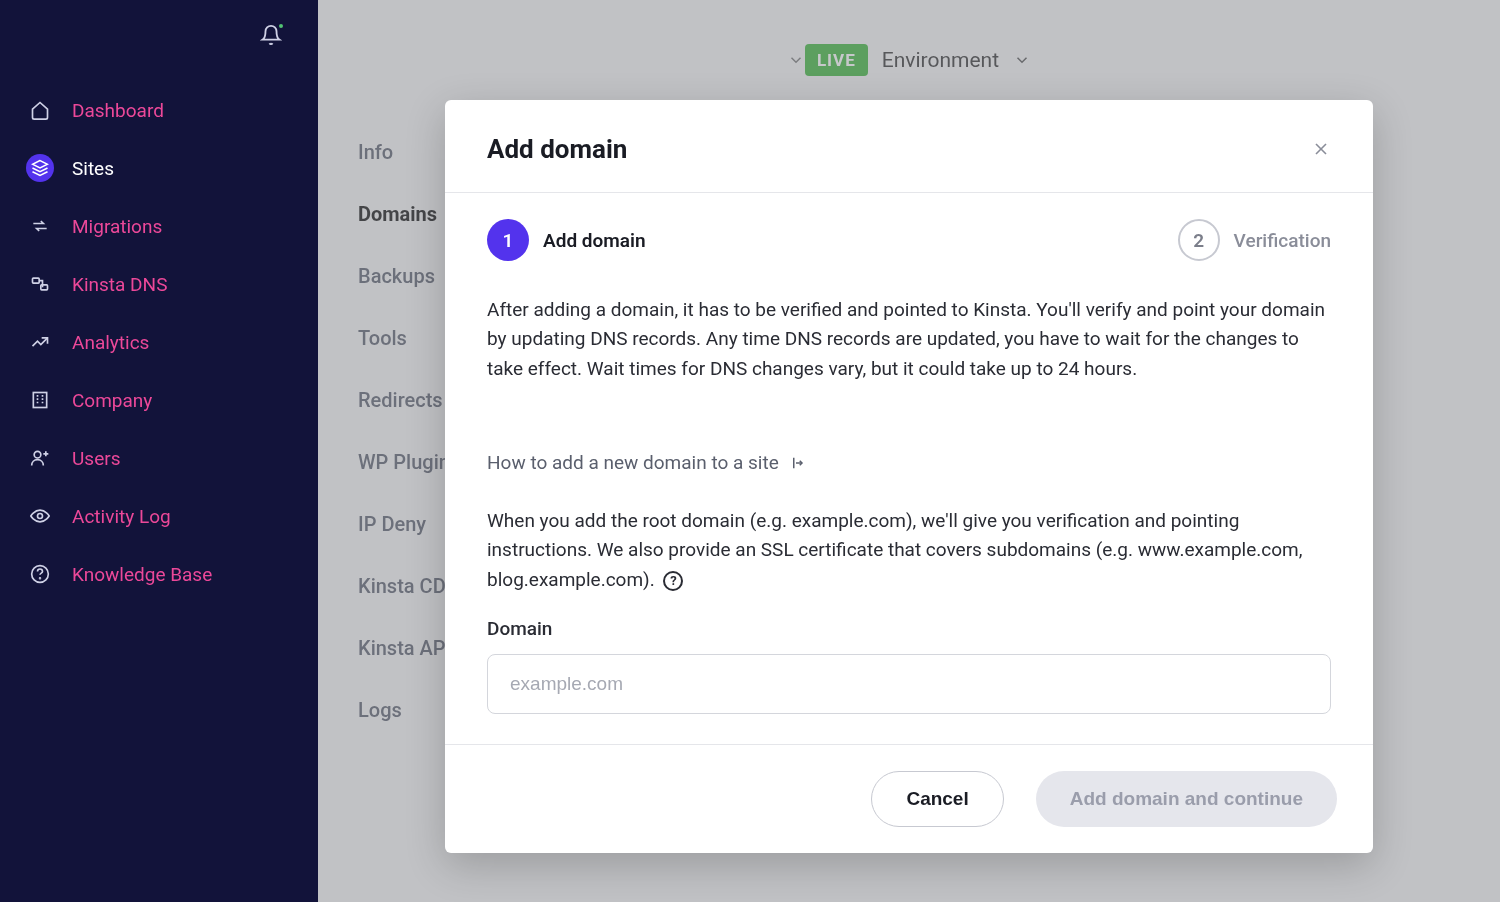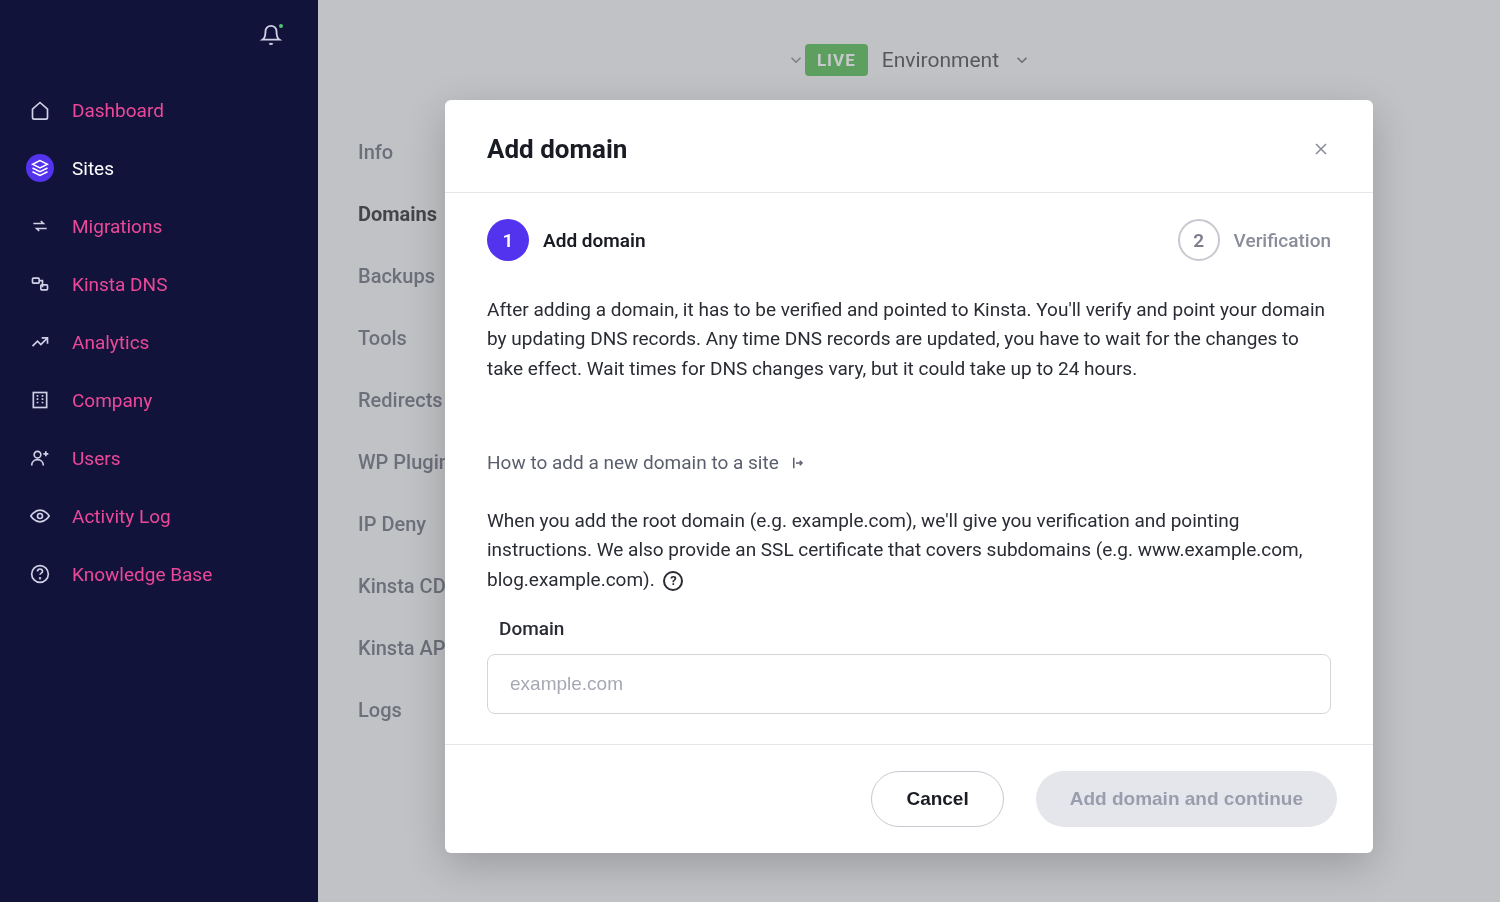--- a/index.html
+++ b/index.html
@@ -46,21 +46,21 @@
   .step-circle { width: 42px; height:42px; border-radius:50%; display:flex; align-items:center; justify-content:center; font-size: 19px; font-weight:600; }
   .step-circle.active { background:#5333ed; color:#fff; }
   .step-circle.inactive { border:2px solid #c7c9d1; color:#7b7e8a; background:#fff; }
   .step-label { font-size: 19px; color:#1a1c24; font-weight:600; }
   .step-label.inactive { color:#8a8d99; font-weight:500; }
 
   .modal-body { padding: 14px 42px 30px 42px; font-size: 19px; line-height: 1.55; color:#2a2c34; }
   .info-p { margin-bottom: 20px; }
   .help-link { color:#5a5f6d; font-size:19px; display:inline-flex; align-items:center; gap:8px; margin-bottom: 28px; cursor:pointer;margin-top:45px; }
   .tooltip-icon { display:inline-flex; width:20px; height:20px; border:2px solid #2a2c34; border-radius:50%; align-items:center; justify-content:center; font-size:13px; font-weight:700; vertical-align:middle; margin-left:4px;}
-  .form-label { font-size:19px; color:#2a2c34; margin: 16px 0 10px 12px; display:block; font-weight:500;}
+  .form-label { font-size:19px; color:#2a2c34; margin: 16px 0 10px 0; display:block; font-weight:500;}
   .domain-input { width:100%; border:1px solid #d4d6dc; border-radius:8px; padding: 18px 22px; font-size:19px; color:#333; outline:none; }
   .domain-input::placeholder { color:#a6a9b3; }
 
   .modal-footer { border-top:1px solid #e5e6ea; padding: 26px 36px; display:flex; justify-content:flex-end; gap: 32px; }
   .btn { border-radius: 999px; font-size: 19px; font-weight:600; padding: 16px 34px; cursor:pointer; border:none; }
   .btn-secondary { background:#fff; border:1px solid #c7c9d1; color:#1a1c24; }
   .btn-primary-disabled { background:#e5e6ec; color:#9a9dab; cursor:not-allowed; }
 
   svg { display:block; }
 </style>

